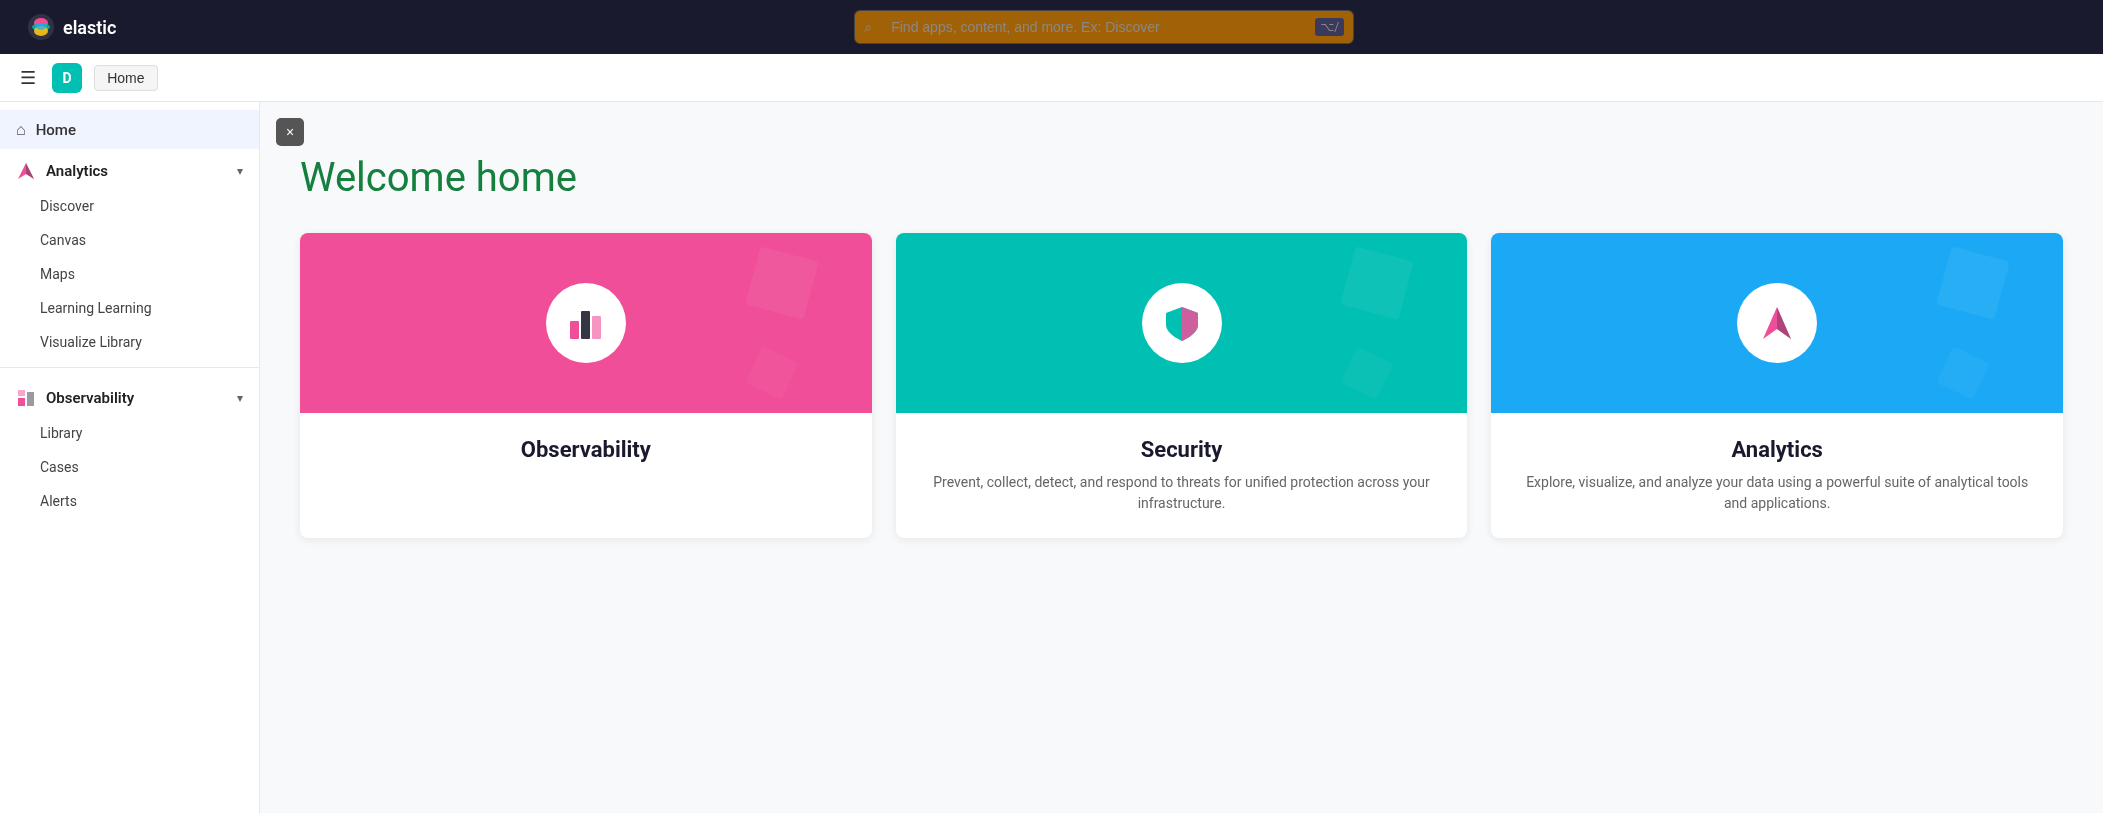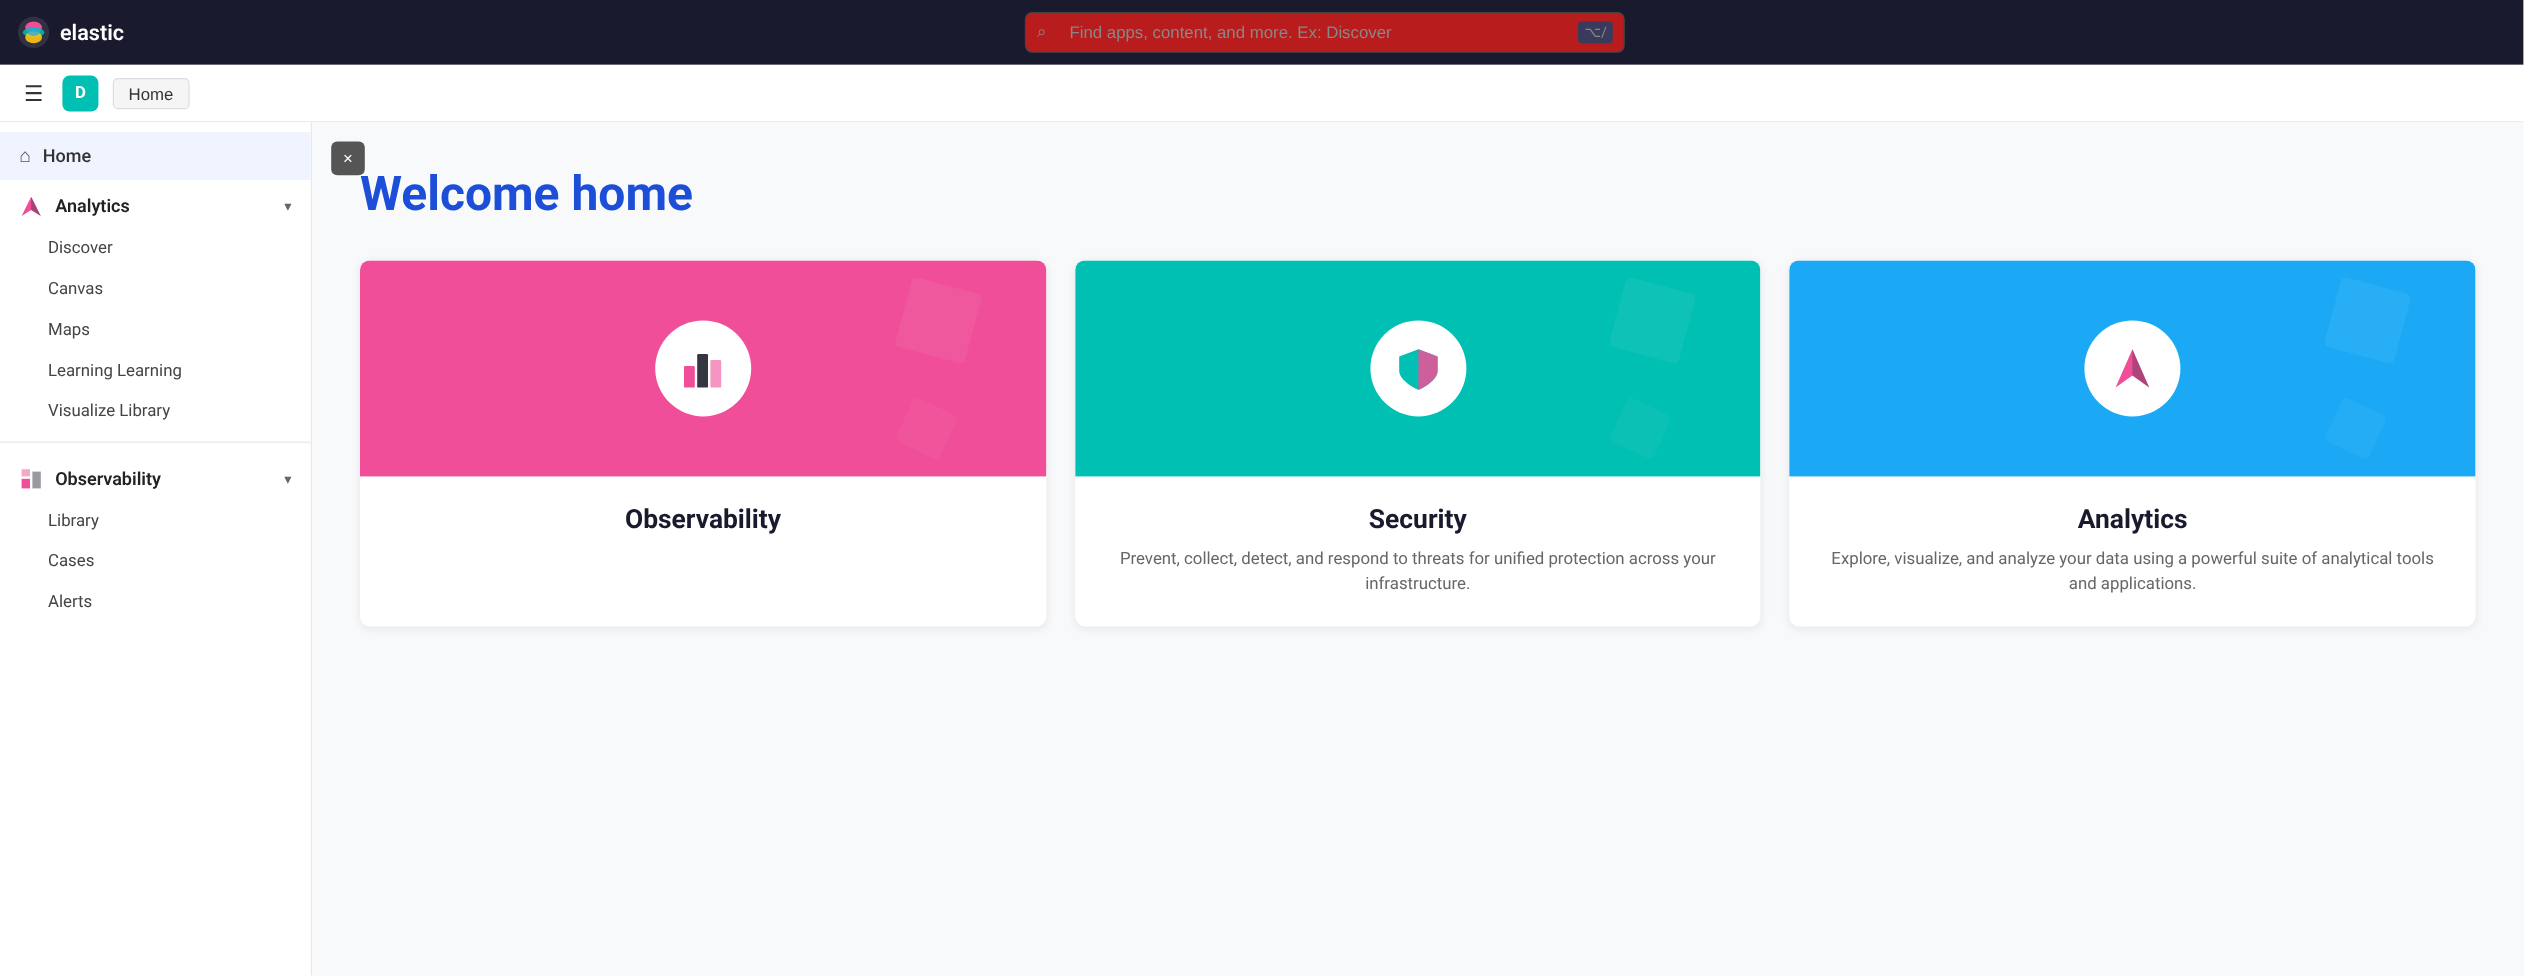--- a/index.html
+++ b/index.html
@@ -4,21 +4,21 @@
   <style>
     * { margin: 0; padding: 0; box-sizing: border-box; }
     body { font-family: -apple-system, BlinkMacSystemFont, 'Segoe UI', Roboto, sans-serif; background: #fff; overflow: hidden; }
 
     
     .topbar {
       background: #1a1a2e;
       height: 54px;
       display: flex;
       align-items: center;
-      padding: 0 14px;
+      padding: 0 27px;
       gap: 16px;
     }
     .topbar-logo {
       display: flex;
       align-items: center;
       gap: 8px;
       color: #fff;
       font-size: 18px;
       font-weight: 600;
     }
@@ -29,21 +29,21 @@
     .topbar-search {
       flex: 1;
       max-width: 500px;
       margin: 0 auto;
       position: relative;
       display: flex;
       align-items: center;
     }
     .topbar-search input {
       width: 100%;
-      background: #b91c1c;
+      background: #a16207;
       border: 1px solid #444;
       border-radius: 6px;
       color: #ccc;
       padding: 8px 36px 8px 36px;
       font-size: 14px;
       outline: none;
     }
     .topbar-search input::placeholder { color: #888; }
     .search-icon-wrap {
       position: absolute;
@@ -191,24 +191,24 @@
       align-items: center;
       justify-content: center;
       color: #fff;
       font-size: 14px;
       cursor: pointer;
       border: none;
     }
 
     .welcome-title {
       font-size: 40px;
-      font-weight: 700;
-      color: #1d4ed8;
+      font-weight: 400;
+      color: #15803d;
       margin-bottom: 32px;
-      margin-top: 4px;
+      margin-top: 20px;
     }
 
     
     .cards-row {
       display: flex;
       gap: 24px;
     }
 
     .card {
       flex: 1;

